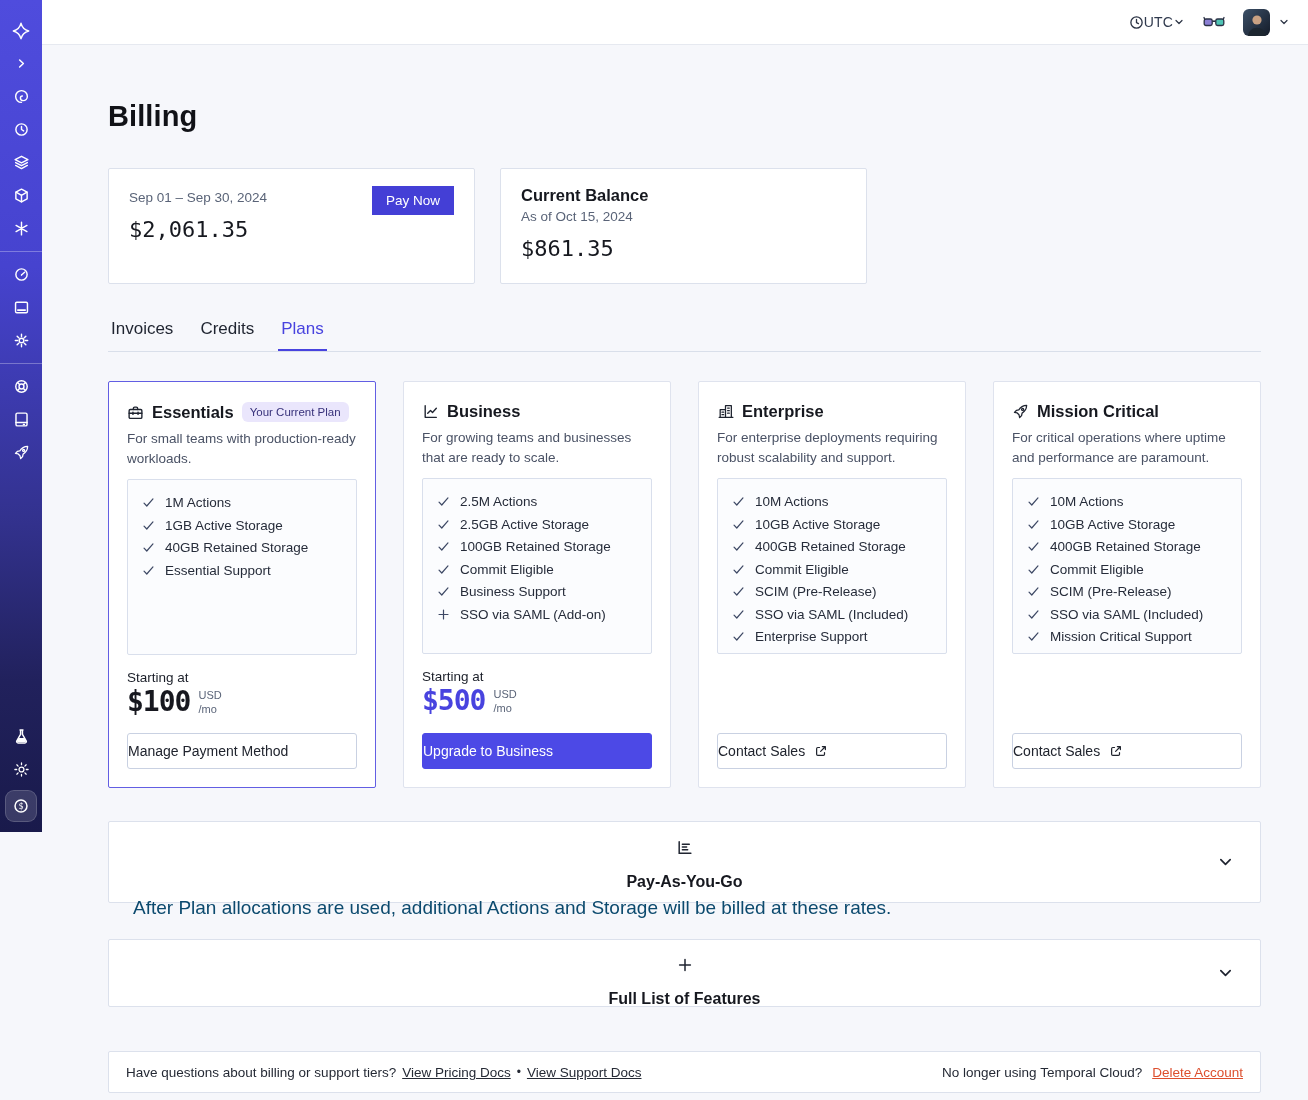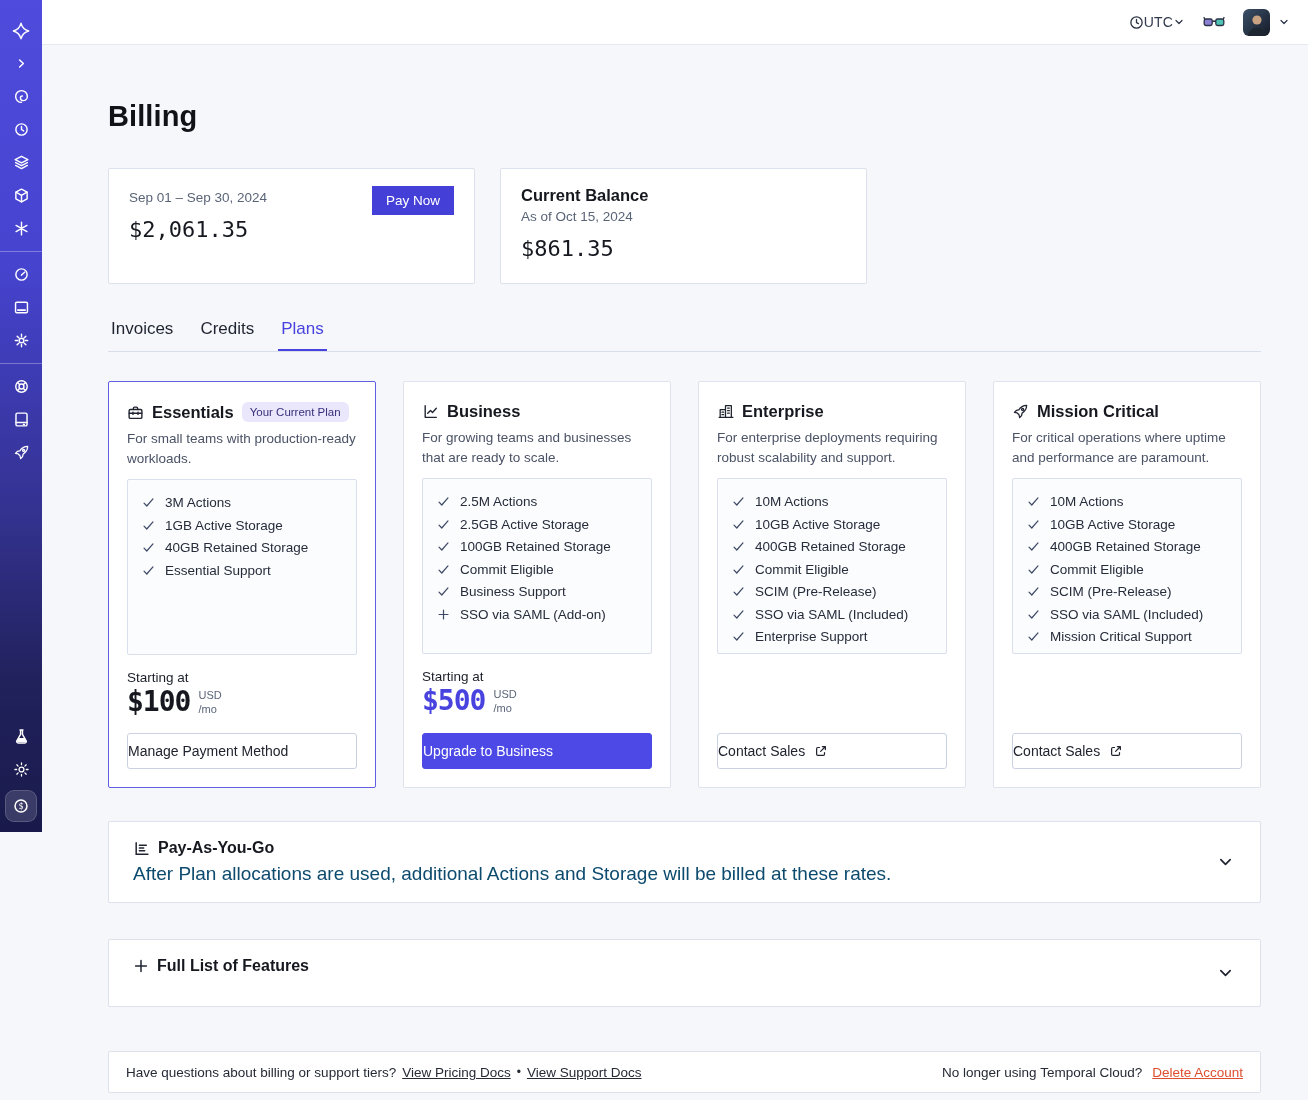--- a/index.html
+++ b/index.html
@@ -102,21 +102,21 @@
   .plan-btn.secondary { background:#FFF; border:1px solid #C9D1E2; color:#20242E; }
   .plan-btn.primary { background:#4C49E6; border:1px solid #4C49E6; color:#FFF; font-weight:500; }
 
   
   .accordion {
     background:#FFF; border:1px solid #DCE1EC; border-radius:2px;
     position:relative; cursor:pointer;
   }
   .accordion.payg { margin-top:33px; height:82px; padding:17px 24px; }
   .accordion.features { margin-top:36px; height:68px; padding:17px 24px; }
-  .acc-title-row { display:flex; align-items:center; gap:8px; }
+  .acc-title-row { display:flex; align-items:center; gap:17px;flex-direction:column; }
   .acc-title { font-size:16px; font-weight:700; color:#16181F; }
   .acc-desc { font-size:19px; color:#0c4a6e; margin-top:6px; }
   .acc-chevron { position:absolute; right:26px; top:50%; transform:translateY(-50%); }
 
   
   .footer-bar {
     margin-top:44px; height:42px; background:#FFF; border:1px solid #DCE1EC; border-radius:2px;
     display:flex; align-items:center; justify-content:space-between; padding:0 17px;
     font-size:13.5px; color:#252A35;
   }
@@ -304,21 +304,21 @@
             </svg>
           <span class="plan-name">Essentials</span>
           <span class="plan-badge">Your Current Plan</span>
         </div>
         <p class="plan-desc">For small teams with production-ready workloads.</p>
         <div class="feature-box">
           <div class="feature-row">
               <svg width="13" height="13" viewBox="0 0 16 16" fill="none">
                 <path d="M2.5 8.7l3.4 3.6L13.5 3.6" stroke="#3E4965" stroke-width="1.5" stroke-linecap="round" stroke-linejoin="round"></path>
               </svg>
-              <span class="feature-text">3M Actions</span>
+              <span class="feature-text">1M Actions</span>
             </div>
           <div class="feature-row">
               <svg width="13" height="13" viewBox="0 0 16 16" fill="none">
                 <path d="M2.5 8.7l3.4 3.6L13.5 3.6" stroke="#3E4965" stroke-width="1.5" stroke-linecap="round" stroke-linejoin="round"></path>
               </svg>
               <span class="feature-text">1GB Active Storage</span>
             </div>
           <div class="feature-row">
               <svg width="13" height="13" viewBox="0 0 16 16" fill="none">
                 <path d="M2.5 8.7l3.4 3.6L13.5 3.6" stroke="#3E4965" stroke-width="1.5" stroke-linecap="round" stroke-linejoin="round"></path>

